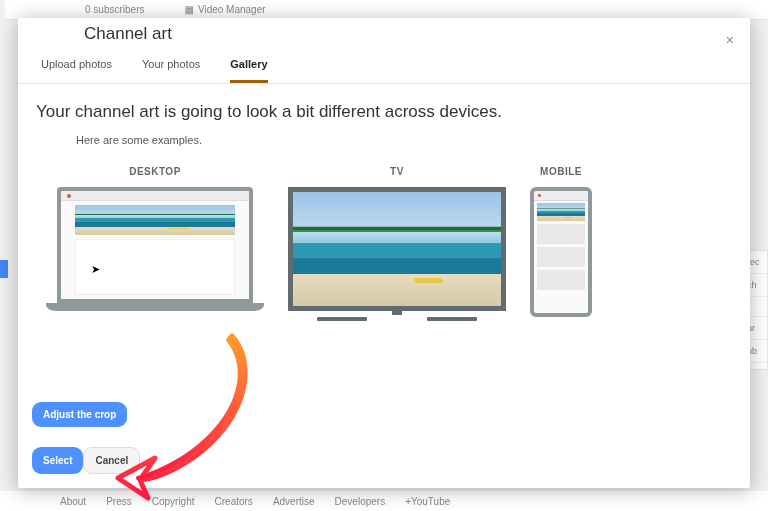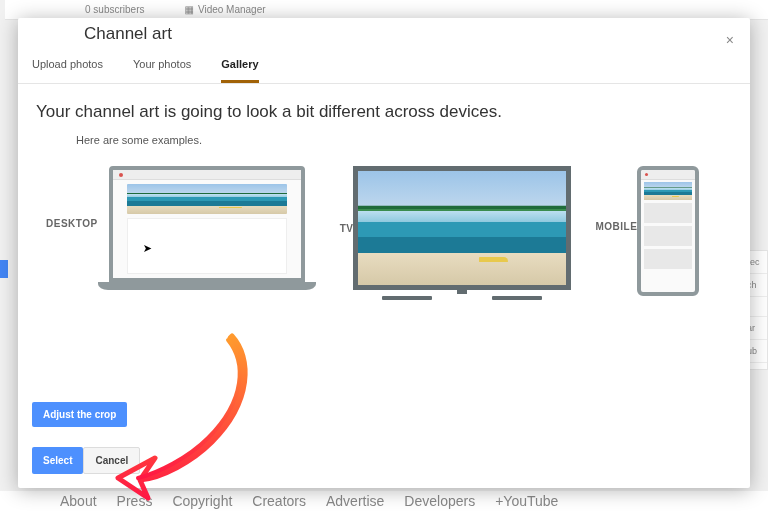--- a/index.html
+++ b/index.html
@@ -22,21 +22,21 @@
       display: flex;
       align-items: center;
       gap: 40px;
       padding-left: 80px;
     }
     .bg-header span { display: inline-flex; align-items: center; gap: 4px; }
     .bg-footer {
       position: absolute;
       bottom: 0; left: 0; right: 0;
       height: 20px;
-      font-size: 14px;
+      font-size: 10px;
       color: #888;
       display: flex;
       gap: 20px;
       padding-left: 60px;
       align-items: center;
       background: #fff;
     }
     .bg-side {
       position: absolute;
       right: 0;
@@ -83,21 +83,21 @@
       position: absolute;
       top: 14px;
       right: 16px;
       font-size: 14px;
       color: #888;
       cursor: pointer;
     }
     .tabs {
       display: flex;
       gap: 30px;
-      padding: 14px 18px 0 14px;
+      padding: 14px 18px 0 23px;
       border-bottom: 1px solid #e5e5e5;
       font-size: 11px;
       color: #555;
     }
     .tab {
       padding-bottom: 10px;
       cursor: pointer;
     }
     .tab.active {
       color: #222;
@@ -121,21 +121,21 @@
       margin-left: 40px;
     }
     .previews {
       display: flex;
       gap: 24px;
       align-items: flex-start;
       padding-left: 10px;
     }
     .preview-col {
       display: flex;
-      flex-direction: row;
+      flex-direction: column;
       align-items: center;
     }
     .preview-label {
       font-size: 10px;
       font-weight: bold;
       color: #666;
       letter-spacing: 0.5px;
       margin-bottom: 10px;
     }
     
@@ -269,21 +269,21 @@
       padding: 12px 14px 14px 14px;
       display: flex;
       flex-direction: column;
       gap: 20px;
       align-items: flex-start;
     }
     .btn {
       font-size: 10px;
       font-weight: bold;
       padding: 7px 11px;
-      border-radius: 2px;
+      border-radius: 9px;
       cursor: pointer;
       border: none;
     }
     .btn-primary {
       background: #4d90fe;
       color: #fff;
     }
     .btn-default {
       background: #f5f5f5;
       color: #444;

